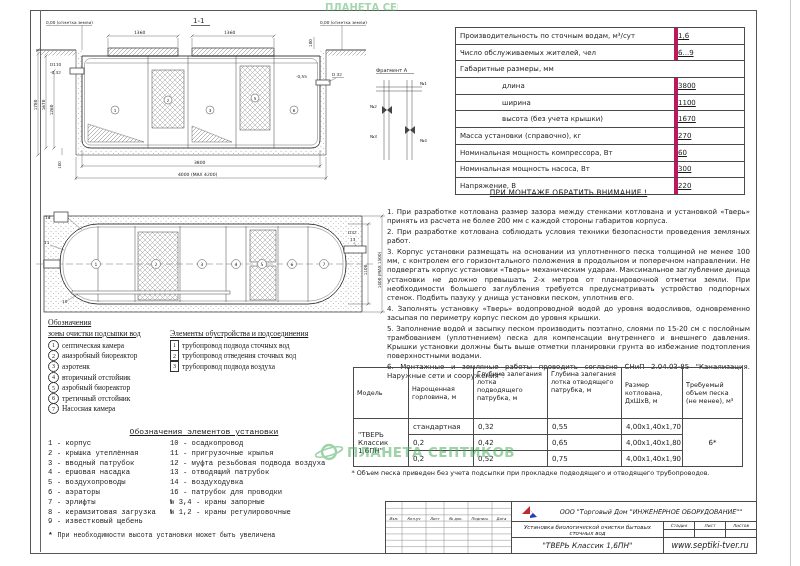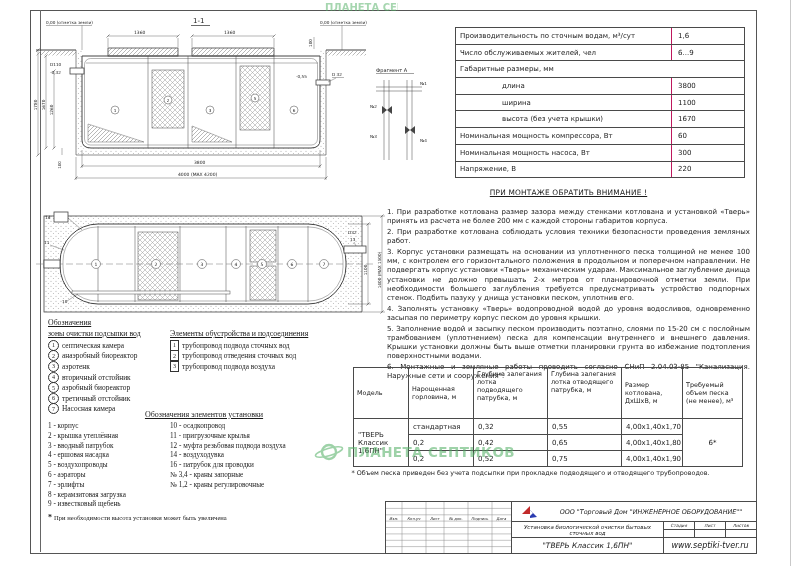--- a/index.html
+++ b/index.html
@@ -13,21 +13,21 @@
   #sheet-frame{left:30px;top:10px;width:725px;height:542px;border:1px solid #555;}
   #margin-line{left:40px;top:10px;width:0;height:542px;border-left:1px solid #666;}
   #paper-edge{left:790px;top:0;width:0;height:566px;border-left:1px solid #c9c9c9;}
 
   
   #specs-table{left:455px;top:27px;width:288px;border:1px solid #4a4a4a;font-size:7px;}
   .srow{display:flex;align-items:stretch;height:15.7px;border-bottom:1px solid #4a4a4a;}
   .srow:last-child{border-bottom:none;}
   .srow .lbl{flex:1;display:flex;align-items:center;padding-left:4px;}
   .srow.indent .lbl{padding-left:46px;}
-  .srow .val{width:66px;border-left:1px solid #be185d;display:flex;align-items:center;padding-left:6px;}
+  .srow .val{width:66px;border-left:4px solid #be185d;display:flex;align-items:center;text-decoration:underline;}
   .srow.full .lbl{padding-left:4px;}
 
   
   #notes{left:387px;top:188px;width:363px;font-size:7px;line-height:9.2px;}
   #notes .ntitle{text-align:center;font-size:7.4px;margin-bottom:11px;letter-spacing:.2px;text-decoration:underline;}
   .note{text-align:justify;margin-bottom:1.5px;}
 
   
   #model-table{left:353px;top:367px;width:389px;border-collapse:collapse;table-layout:fixed;}
   #model-table th,#model-table td{border:1px solid #4a4a4a;}
@@ -40,21 +40,21 @@
   
   .legend{font-family:"Liberation Serif",serif;}
   #legend-zones{left:48px;top:318px;width:120px;font-size:7.4px;}
   #legend-pipes{left:170px;top:329px;width:200px;font-size:7.4px;}
   .ltitle{text-decoration:underline;font-size:7.8px;margin-bottom:2px;}
   .litem{display:flex;align-items:center;height:10.6px;}
   .znum{display:inline-flex;width:9px;height:9px;border:1px solid #333;border-radius:50%;
         font-size:6px;align-items:center;justify-content:center;margin-right:3px;flex:none;}
   .bnum{display:inline-flex;width:7px;height:9px;border:1px solid #333;
         font-size:6px;align-items:center;justify-content:center;margin-right:3px;flex:none;}
-  #legend-parts{left:48px;top:410px;width:312px;font-size:7.2px;}
+  #legend-parts{left:48px;top:427px;width:312px;font-size:7.2px;font-family:Liberation Mono, monospace;}
   #legend-parts .ptitle{text-align:center;text-decoration:underline;font-size:8px;margin-bottom:3px;}
   .parts-cols{display:flex;}
   .pcol1{width:122px;}
   .pcol2{width:190px;}
   .pitem{line-height:9.8px;}
   .pfoot{margin-top:3px;font-size:6.6px;}
   .pfoot b{font-size:8px;}
 
   
   #titleblock{left:385px;top:501px;width:370px;height:51px;border:1px solid #4a4a4a;display:flex;
@@ -361,20 +361,21 @@
       <div class="pitem">5 - воздухопроводы</div>
       <div class="pitem">6 - аэраторы</div>
       <div class="pitem">7 - эрлифты</div>
       <div class="pitem">8 - керамзитовая загрузка</div>
       <div class="pitem">9 - известковый щебень</div>
     </div>
     <div class="pcol2">
       <div class="pitem">10 - осадкопровод</div>
       <div class="pitem">11 - пригрузочные крылья</div>
       <div class="pitem">12 - муфта резьбовая подвода воздуха</div>
+      <div class="pitem">13 - отводящий патрубок</div>
       <div class="pitem">14 - воздуходувка</div>
       <div class="pitem">16 - патрубок для проводки</div>
       <div class="pitem">№ 3,4 - краны запорные</div>
       <div class="pitem">№ 1,2 - краны регулировочные</div>
     </div>
   </div>
   <div class="pfoot"><b>* </b><span>При необходимости высота установки может быть увеличена</span></div>
 </div>
 
 <div class="abs" id="specs-table">
@@ -393,20 +394,24 @@
       <div class="lbl">длина</div>
       <div class="val">3800</div>
     </div>
   <div class="srow indent">
       <div class="lbl">ширина</div>
       <div class="val">1100</div>
     </div>
   <div class="srow indent">
       <div class="lbl">высота (без учета крышки)</div>
       <div class="val">1670</div>
+    </div>
+  <div class="srow">
+      <div class="lbl">Масса установки (справочно), кг</div>
+      <div class="val">270</div>
     </div>
   <div class="srow">
       <div class="lbl">Номинальная мощность компрессора, Вт</div>
       <div class="val">60</div>
     </div>
   <div class="srow">
       <div class="lbl">Номинальная мощность насоса, Вт</div>
       <div class="val">300</div>
     </div>
   <div class="srow">

